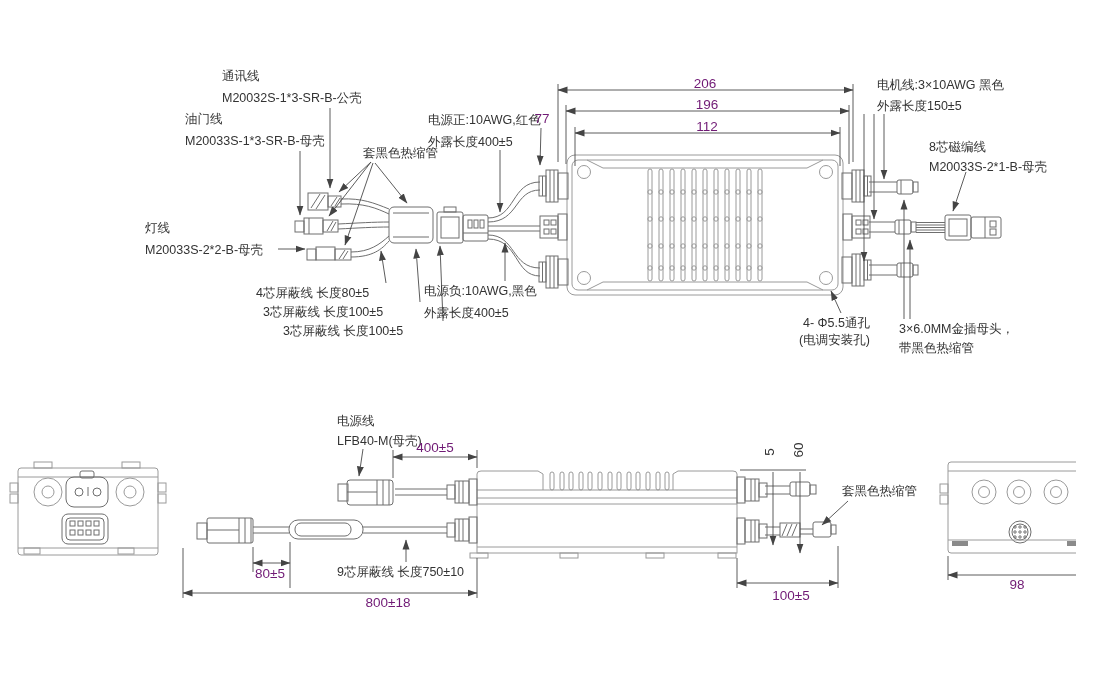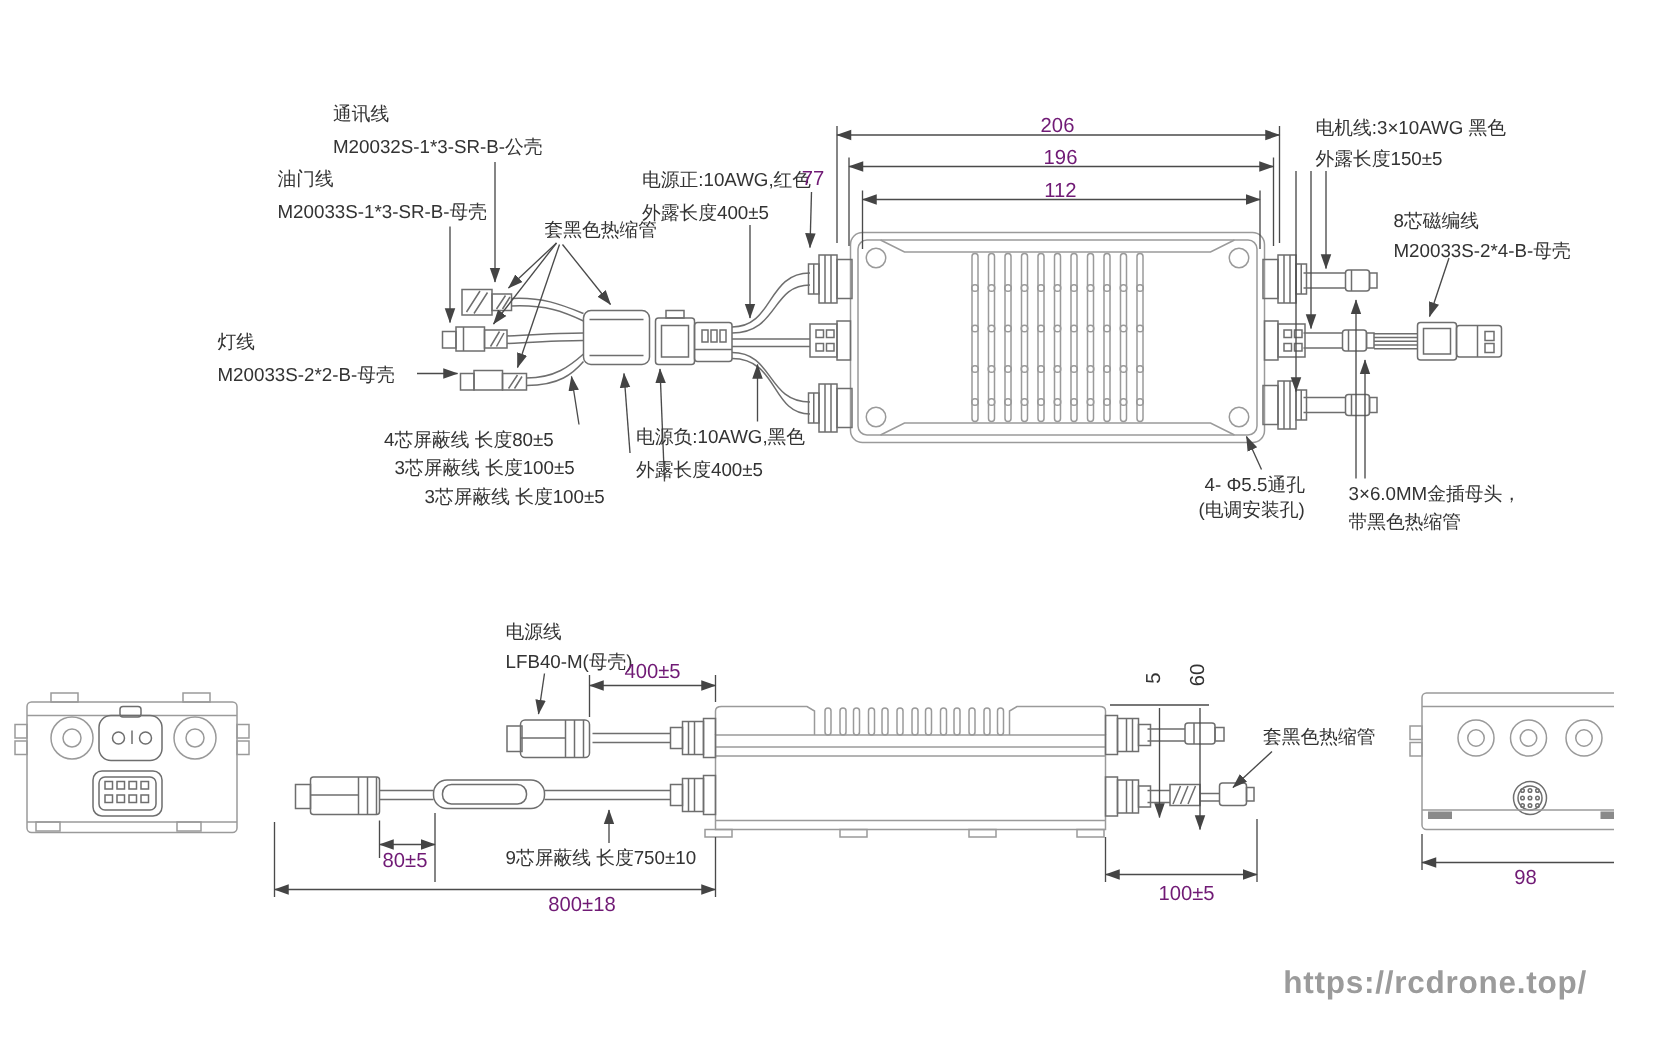--- a/index.html
+++ b/index.html
@@ -371,21 +371,21 @@
 <div class="lbl" style="left:428px;top:112px">电源正:10AWG,红色</div>
 <div class="lbl" style="left:428px;top:134px">外露长度400±5</div>
 <div class="lbl" style="left:424px;top:283px">电源负:10AWG,黑色</div>
 <div class="lbl" style="left:424px;top:305px">外露长度400±5</div>
 <div class="lbl" style="left:256px;top:285px">4芯屏蔽线  长度80±5</div>
 <div class="lbl" style="left:263px;top:304px">3芯屏蔽线  长度100±5</div>
 <div class="lbl" style="left:283px;top:323px">3芯屏蔽线 长度100±5</div>
 <div class="lbl" style="left:877px;top:77px">电机线:3×10AWG 黑色</div>
 <div class="lbl" style="left:877px;top:98px">外露长度150±5</div>
 <div class="lbl" style="left:929px;top:139px">8芯磁编线</div>
-<div class="lbl" style="left:929px;top:159px">M20033S-2*4-B-母壳</div>
+<div class="lbl" style="left:929px;top:159px">M20033S-2*1-B-母壳</div>
 <div class="lbl" style="left:803px;top:315px">4- Φ5.5通孔</div>
 <div class="lbl" style="left:799px;top:332px">(电调安装孔)</div>
 <div class="lbl" style="left:899px;top:321px">3×6.0MM金插母头，</div>
 <div class="lbl" style="left:899px;top:340px">带黑色热缩管</div>
 
 <div class="dimt" style="left:705px;top:76px">206</div>
 <div class="dimt" style="left:707px;top:97px">196</div>
 <div class="dimt" style="left:707px;top:119px">112</div>
 <div class="dimt" style="left:542px;top:111px">77</div>
 
@@ -394,15 +394,14 @@
 <div class="dimt" style="left:435px;top:440px">400±5</div>
 <div class="dimt" style="left:270px;top:566px">80±5</div>
 <div class="lbl" style="left:337px;top:564px">9芯屏蔽线  长度750±10</div>
 <div class="dimt" style="left:388px;top:595px">800±18</div>
 <div class="dimt" style="left:791px;top:588px">100±5</div>
 <div class="rott" style="left:769px;top:452px">5</div>
 <div class="rott" style="left:798px;top:450px">60</div>
 <div class="lbl" style="left:842px;top:483px">套黑色热缩管</div>
 <div class="dimt" style="left:1017px;top:577px">98</div>
 
-<div class="url">https://rcdrone.top/</div>
 
 </div>
 
 </body></html>

